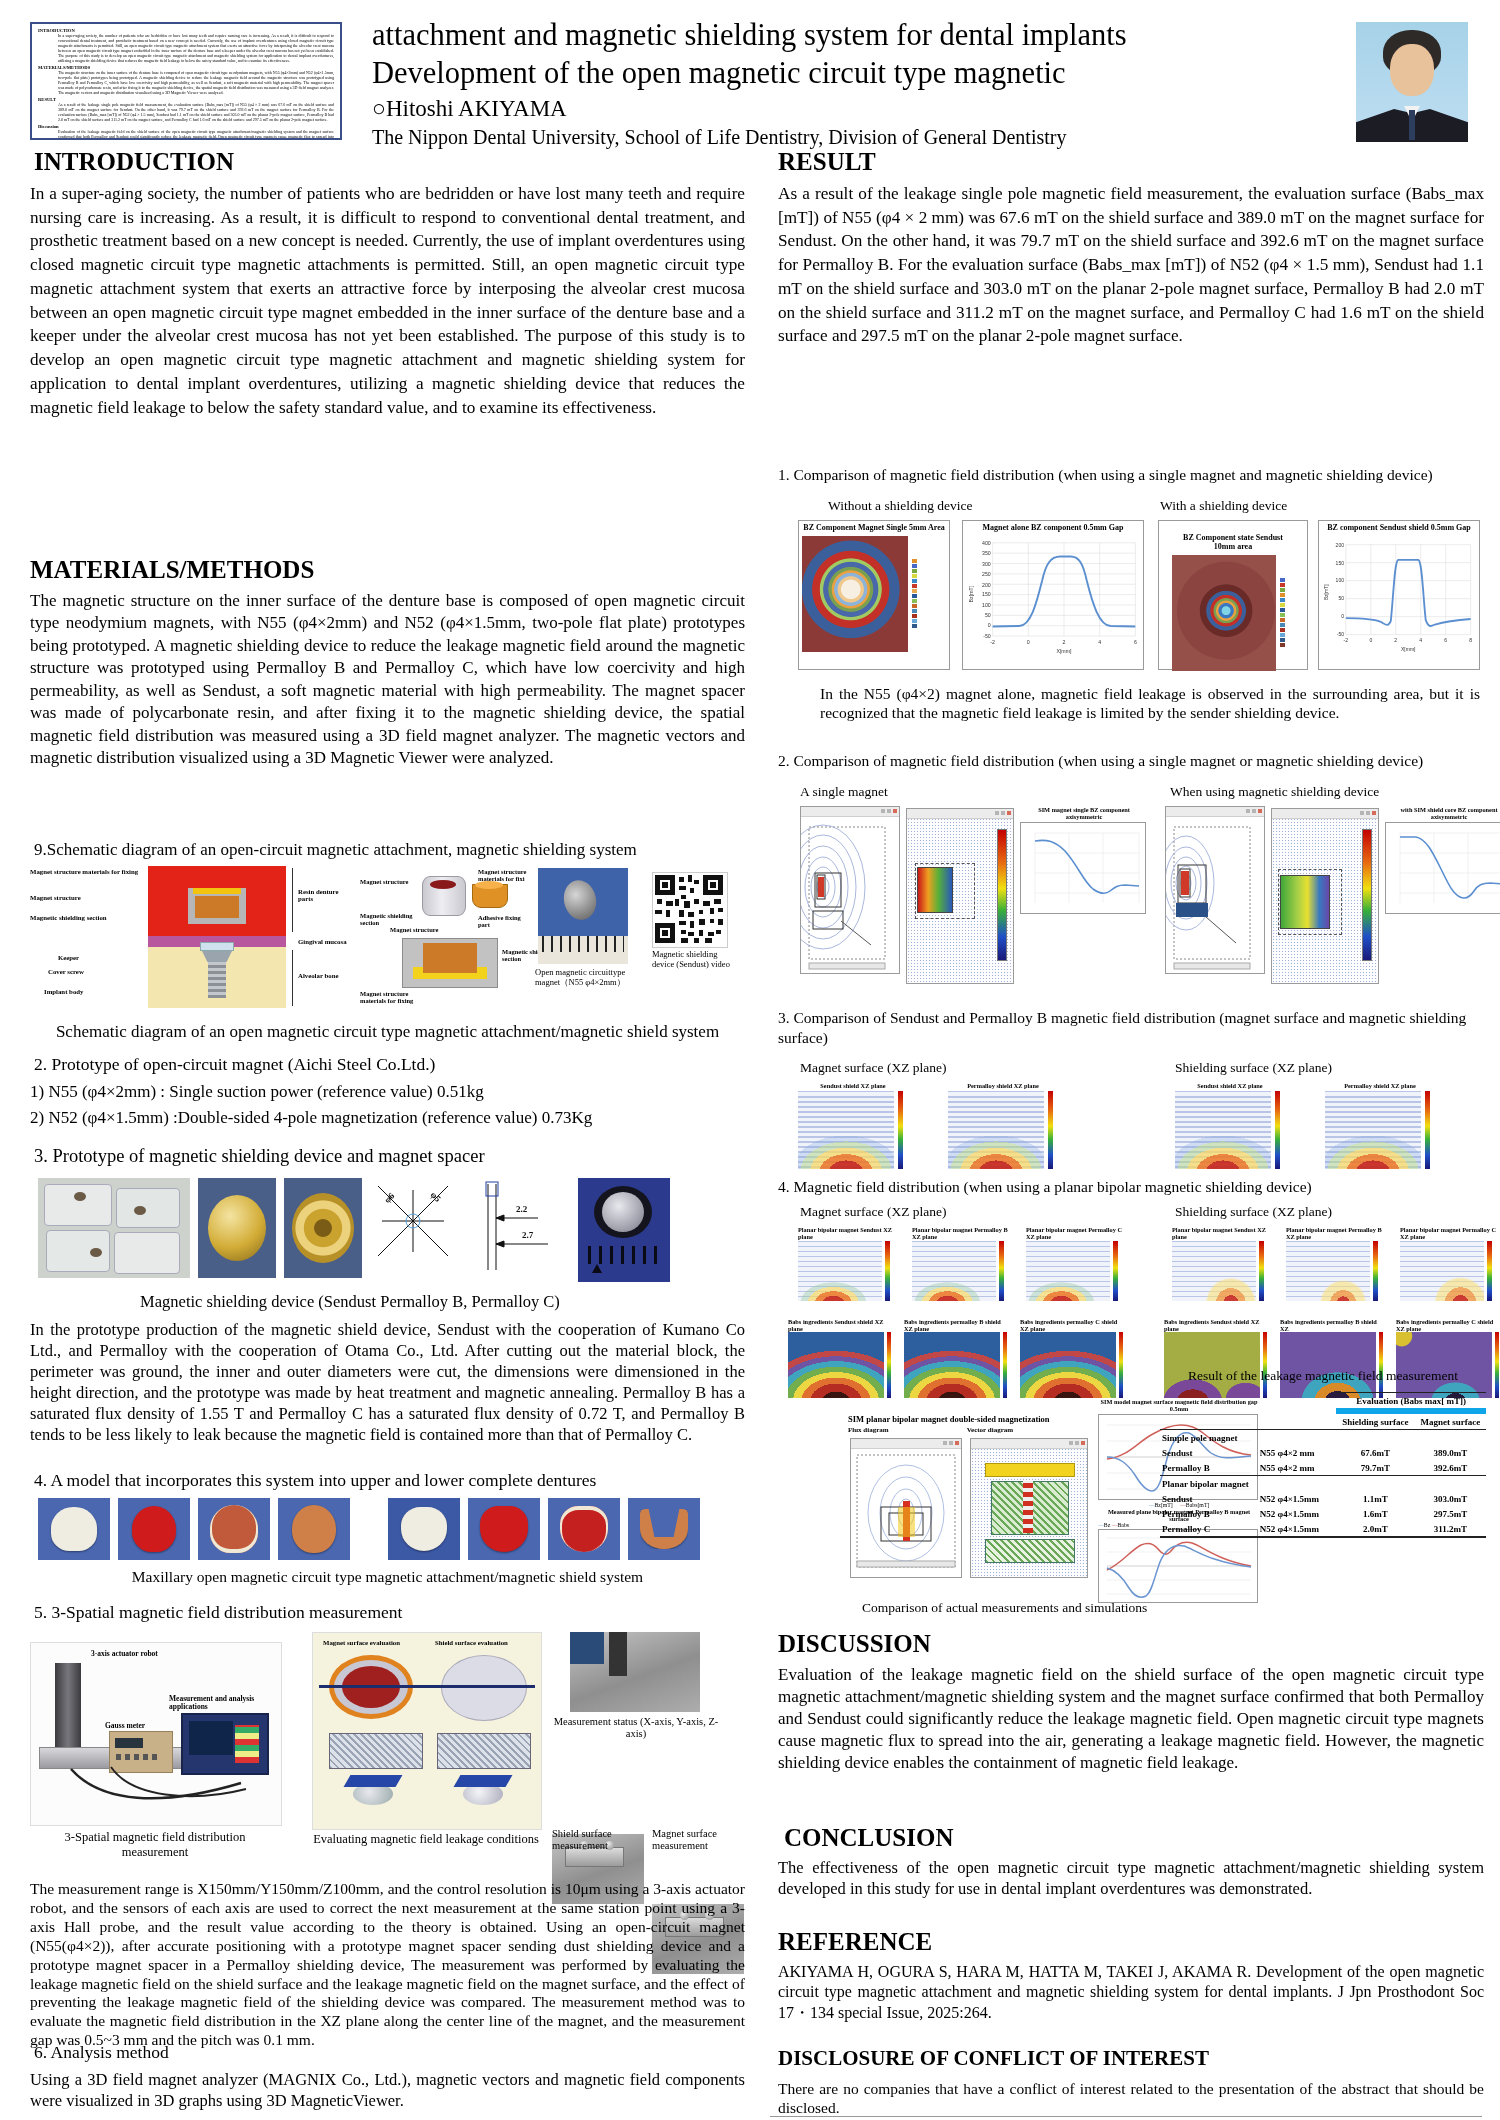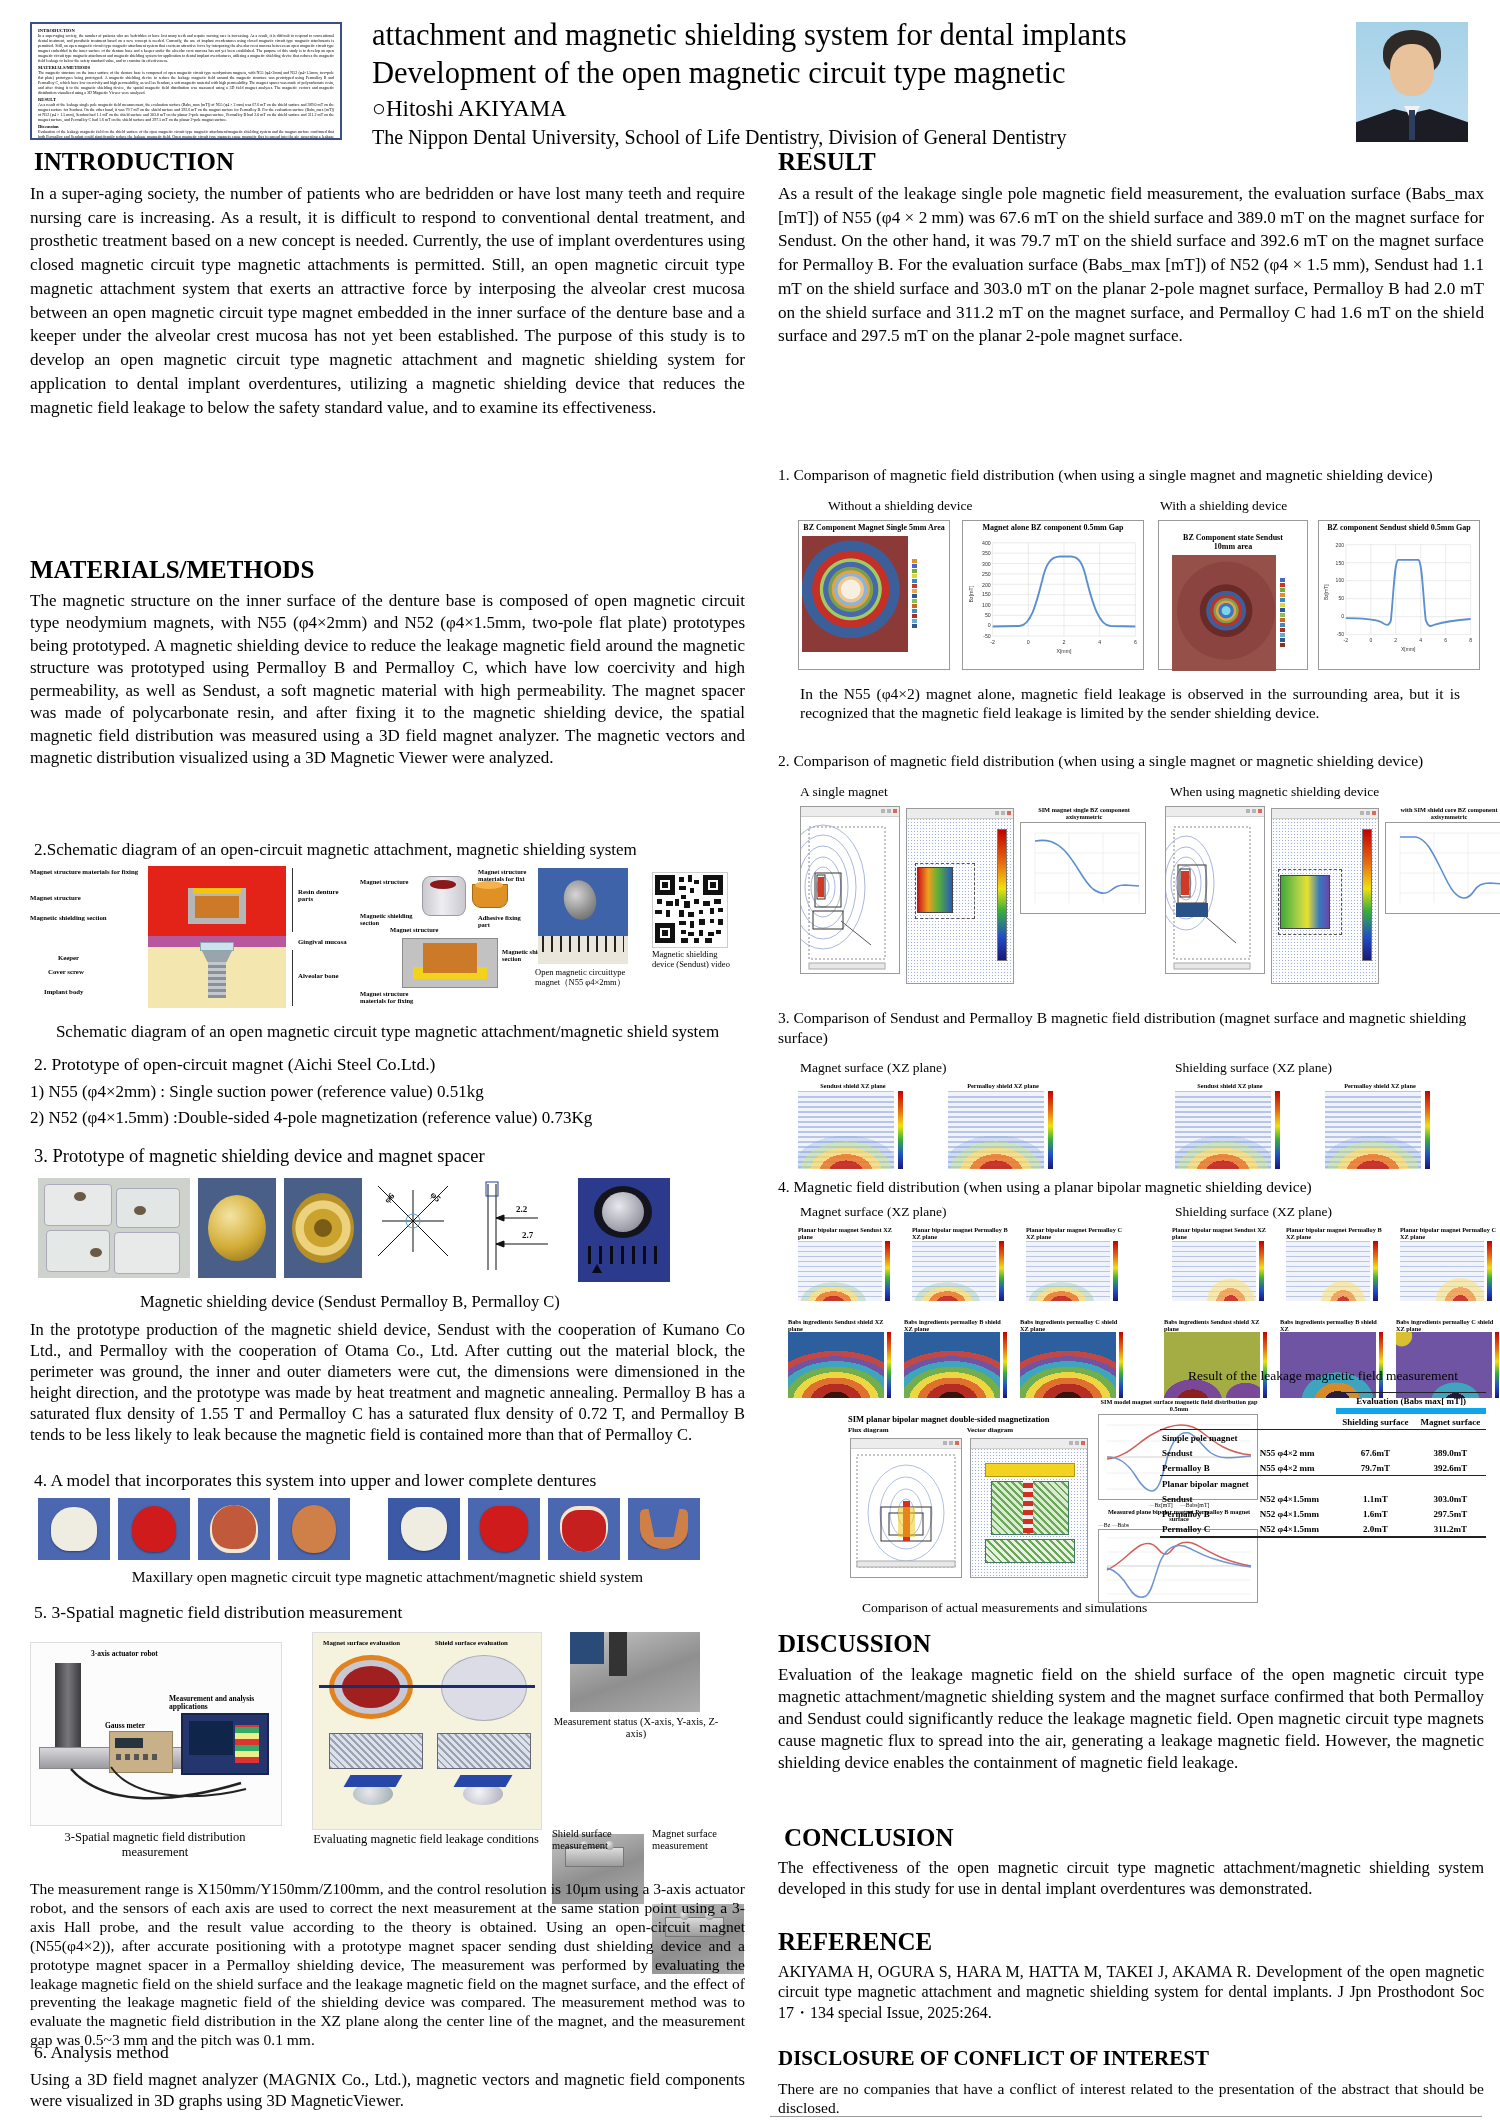--- a/index.html
+++ b/index.html
@@ -1,19 +1,19 @@
 <!DOCTYPE html>
 <html><head>
 <meta charset="utf-8">
 <style>
   html,body{margin:0;padding:0;background:#fff;}
   .poster{position:relative;width:1500px;height:2120px;background:#fff;overflow:hidden;
           font-family:"Liberation Serif",serif;color:#000;}
   .abs{position:absolute;}
-  .jt{text-align:justify;}
+  .jt{text-align:justify;margin-left:20px;}
   .ct{text-align:center;}
   .h1{font-weight:bold;font-size:25px;}
   .numh{font-size:17.5px;}
   .body17{font-size:17.2px;line-height:1.38;text-align:justify;}
   .body16{font-size:16.5px;line-height:1.27;text-align:justify;}
   .body15{font-size:15.5px;line-height:1.22;text-align:justify;}
   .figh{font-size:15.5px;}
   .sublab{font-size:13.5px;}
   
   .win{border:1px solid #9a9a9a;background:#fff;box-sizing:border-box;}
@@ -82,21 +82,21 @@
     <div class="abs" style="left:48px;top:84px;width:16px;height:16px;background:#f2f2f2;clip-path:polygon(0 0,100% 0,50% 100%);"></div>
     <div class="abs" style="left:53px;top:88px;width:6px;height:30px;background:#2c3d5e;"></div>
   </div>
 
   <div class="abs h1" style="left:34px;top:148px;">INTRODUCTION</div>
   <div class="abs body17" style="left:30px;top:182px;width:715px;">In a super-aging society, the number of patients who are bedridden or have lost many teeth and require nursing care is increasing. As a result, it is difficult to respond to conventional dental treatment, and prosthetic treatment based on a new concept is needed. Currently, the use of implant overdentures using closed magnetic circuit type magnetic attachments is permitted. Still, an open magnetic circuit type magnetic attachment system that exerts an attractive force by interposing the alveolar crest mucosa between an open magnetic circuit type magnet embedded in the inner surface of the denture base and a keeper under the alveolar crest mucosa has not yet been established. The purpose of this study is to develop an open magnetic circuit type magnetic attachment and magnetic shielding system for application to dental implant overdentures, utilizing a magnetic shielding device that reduces the magnetic field leakage to below the safety standard value, and to examine its effectiveness.</div>
 
   <div class="abs h1" style="left:30px;top:556px;">MATERIALS/METHODS</div>
   <div class="abs body17" style="left:30px;top:590px;width:715px;font-size:17px;line-height:1.32;">The magnetic structure on the inner surface of the denture base is composed of open magnetic circuit type neodymium magnets, with N55 (φ4×2mm) and N52 (φ4×1.5mm, two-pole flat plate) prototypes being prototyped. A magnetic shielding device to reduce the leakage magnetic field around the magnetic structure was prototyped using Permalloy B and Permalloy C, which have low coercivity and high permeability, as well as Sendust, a soft magnetic material with high permeability. The magnet spacer was made of polycarbonate resin, and after fixing it to the magnetic shielding device, the spatial magnetic field distribution was measured using a 3D field magnet analyzer. The magnetic vectors and magnetic distribution visualized using a 3D Magnetic Viewer were analyzed.</div>
 
-  <div class="abs numh" style="left:34px;top:840px;font-size:17px;">2.Schematic diagram of an open-circuit magnetic attachment, magnetic shielding system</div>
+  <div class="abs numh" style="left:34px;top:840px;font-size:17px;">9.Schematic diagram of an open-circuit magnetic attachment, magnetic shielding system</div>
   <div class="abs" style="left:30px;top:866px;width:715px;height:152px;">
 
     <div class="abs" style="left:0;top:2px;width:112px;font-size:6.8px;font-weight:bold;line-height:1.1;">Magnet structure materials for fixing</div>
     <div class="abs" style="left:0;top:28px;width:112px;font-size:6.8px;font-weight:bold;">Magnet structure</div>
     <div class="abs" style="left:0;top:48px;width:112px;font-size:6.8px;font-weight:bold;line-height:1.1;">Magnetic shielding section</div>
     <div class="abs" style="left:28px;top:88px;font-size:6.8px;font-weight:bold;">Keeper</div>
     <div class="abs" style="left:18px;top:102px;font-size:6.8px;font-weight:bold;">Cover screw</div>
     <div class="abs" style="left:14px;top:122px;font-size:6.8px;font-weight:bold;">Implant body</div>
 
     <div class="abs" style="left:118px;top:0;width:138px;height:142px;">

